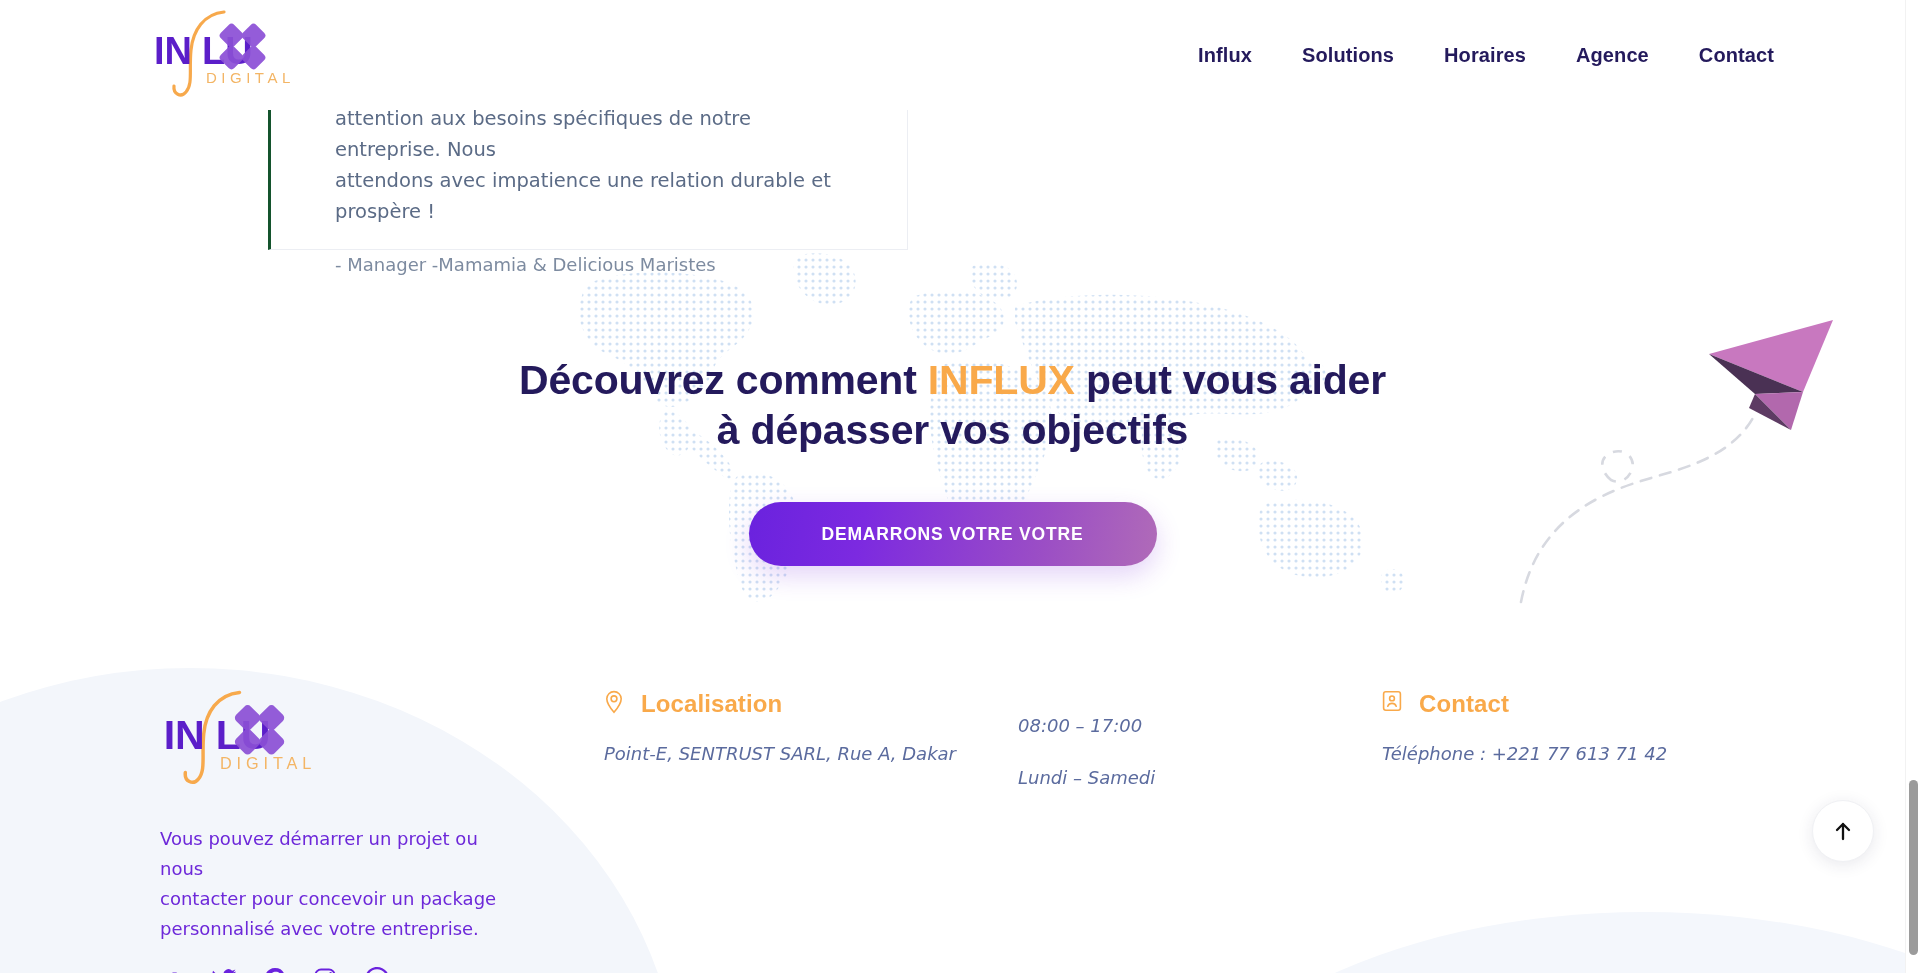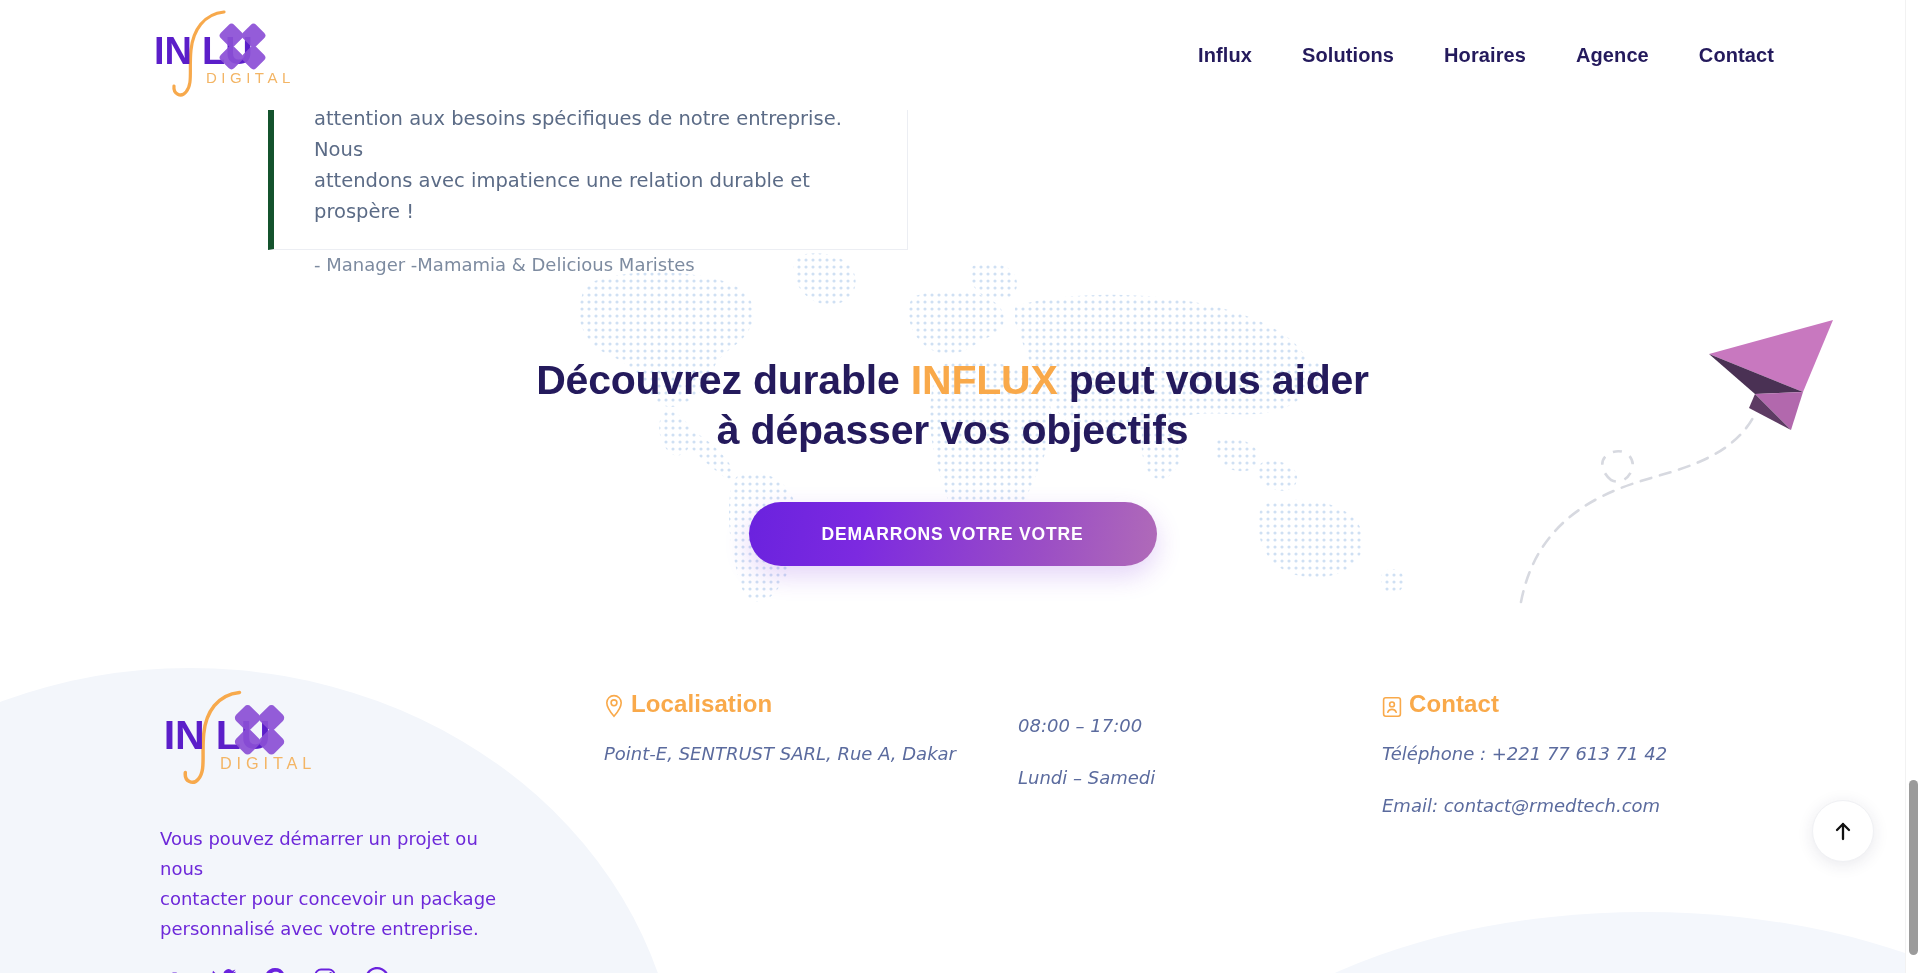--- a/index.html
+++ b/index.html
@@ -29,25 +29,25 @@
   .nav a {
     color:#241a5c; text-decoration:none;
     font-size:20px; font-weight:700;
     padding:0 25px; letter-spacing:0.1px;
     white-space:nowrap;
   }
 
   
   .testimonial-card {
     position:absolute; left:268px; top:110px; width:640px; height:140px;
-    border-left:6px solid #14532d;
+    border-left:3px solid #14532d;
     border-right:1px solid #eceef3;
     border-bottom:1px solid #eceef3;
     background:#ffffff;
-    padding:0 40px;
+    padding:0 64px;
     z-index:5;
   }
   .testi-text {
     font-size:19.5px; line-height:31px; color:#5b6b86;
     font-family:"DejaVu Sans", sans-serif;
   }
   .testi-text .l1 { display:block; margin-top:-7px; }
   .testi-author {
     margin-top:27px; font-size:18px; color:#7d8ba0;
     font-family:"DejaVu Sans", sans-serif;
@@ -122,21 +122,21 @@
     margin-top:22px; display:flex; gap:27px; align-items:center;
   }
   .socials svg { display:block; }
 
   .fcol { position:absolute; top:40px; }
   .fcol-loc { left:604px; width:380px; }
   .fcol-hrs { left:1018px; width:330px; }
   .fcol-con { left:1382px; width:400px; }
 
   .fcol-head {
-    display:flex; align-items:flex-end; gap:7px;
+    display:flex; align-items:flex-start; gap:17px;
   }
   .fcol-head .ic { display:flex; align-items:center; }
   .fcol-title {
     font-size:24px; font-weight:700; color:#f9a94a;
     letter-spacing:0.1px;
   }
   .fcol-line {
     margin-top:22px; font-size:18px; color:#5b6b9e;
     font-family:"DejaVu Sans", sans-serif; line-height:28px;font-style:italic;
   }
@@ -266,21 +266,21 @@
         <polygon points="206,44 330,10 300,82" fill="#c878bf"></polygon>
         <polygon points="206,44 300,82 252,84" fill="#4a3154"></polygon>
         <polygon points="252,84 300,82 288,120" fill="#b268ad"></polygon>
         <polygon points="252,84 288,120 246,98" fill="#5d3b63"></polygon>
       </g>
     </svg>
   </div>
 
   <div class="cta-inner">
     <h2 class="cta-title">
-      <span>Découvrez durable </span><span class="accent">INFLUX</span><span> peut vous aider</span><br>
+      <span>Découvrez comment </span><span class="accent">INFLUX</span><span> peut vous aider</span><br>
       <span>à dépasser vos objectifs</span>
     </h2>
     <button class="cta-button">DEMARRONS VOTRE VOTRE</button>
   </div>
 </div>
 
 <div class="footer">
   <div class="blob-left"></div>
   <div class="blob-right"></div>
 
@@ -362,21 +362,20 @@
         <span class="ic">
           <svg width="20" height="22" viewBox="0 0 20 22" fill="none" stroke="#f9a94a" stroke-width="1.6">
             <rect x="1.6" y="1.8" width="16.8" height="18.4" rx="2.2"></rect>
             <circle cx="10" cy="8.4" r="2.4"></circle>
             <path d="M5.8 16.2c.8-1.9 2.4-2.8 4.2-2.8s3.4.9 4.2 2.8" stroke-linecap="round"></path>
           </svg>
         </span>
         <span class="fcol-title">Contact</span>
       </div>
       <div class="fcol-line">Téléphone : +221 77 613 71 42</div>
-      <div class="fcol-line">Email: contact@rmedtech.com</div>
     </div>
 
   </div>
 </div>
 
 <div class="scroll-top">
   <svg width="22" height="22" viewBox="0 0 22 22">
     <path d="M11 19V4M11 4l-6 6M11 4l6 6" fill="none" stroke="#111111" stroke-width="2.3" stroke-linecap="round" stroke-linejoin="round"></path>
   </svg>
 </div>

